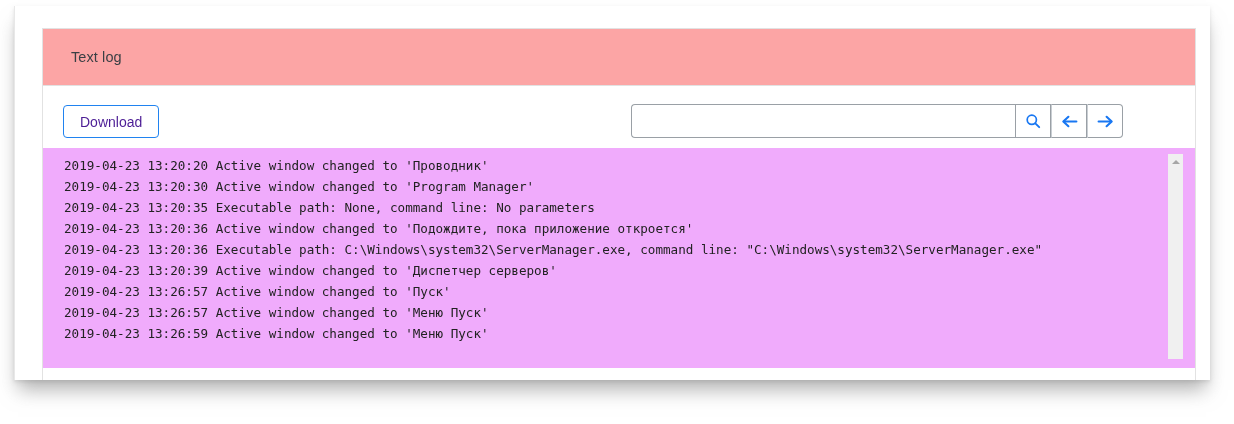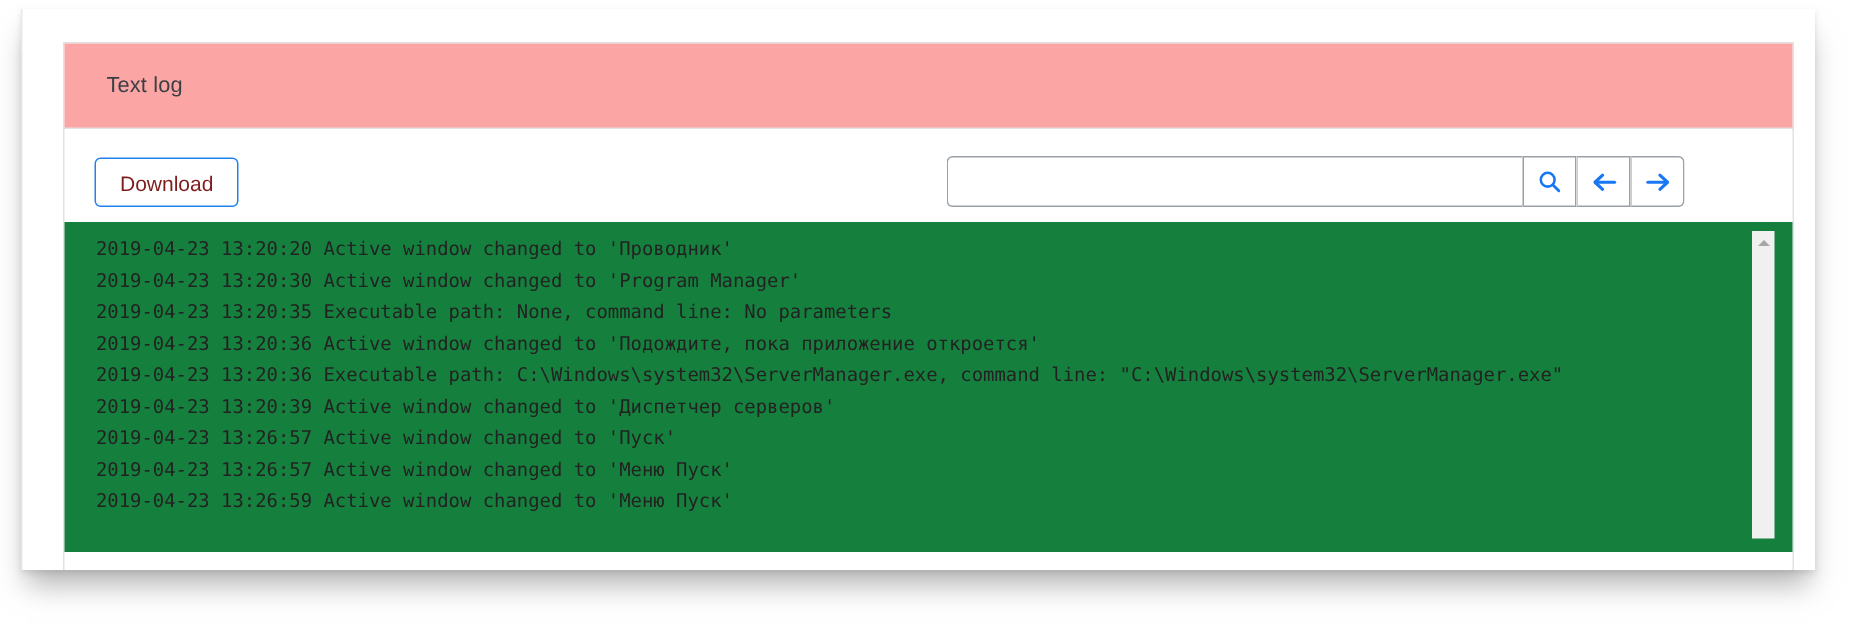--- a/index.html
+++ b/index.html
@@ -82,21 +82,21 @@
     left: 20px;
     top: 19px;
     height: 33px;
     padding: 0 16px;
     display: inline-flex;
     align-items: center;
     justify-content: center;
     background: #ffffff;
     border: 1px solid #2083f0;
     border-radius: 4px;
-    color: #7f1d1d;
+    color: #4c1d95;
     font-size: 14px;
     font-family: "Liberation Sans", sans-serif;
     cursor: pointer;
     box-sizing: border-box;
     line-height: 1;
   }
 
   .search-group {
     position: absolute;
     left: 588px;
@@ -135,21 +135,21 @@
   .icon-btn:first-of-type { border-left: 1px solid #9aa0a6; }
   .icon-btn:last-child { border-radius: 0 4px 4px 0; }
   .icon-btn svg { display: block; }
 
   
   .log-viewport {
     position: relative;
     margin: 0 0 0 0;
     height: 220px;
     overflow: hidden;
-    background: #15803d;
+    background: #f0abfc;
   }
   .log-lines {
     position: absolute;
     left: 21px;
     top: 7px;
     right: 40px;
     font-family: "DejaVu Sans Mono", "Liberation Mono", monospace;
     font-size: 12.6px;
     line-height: 21px;
     color: #222222;

